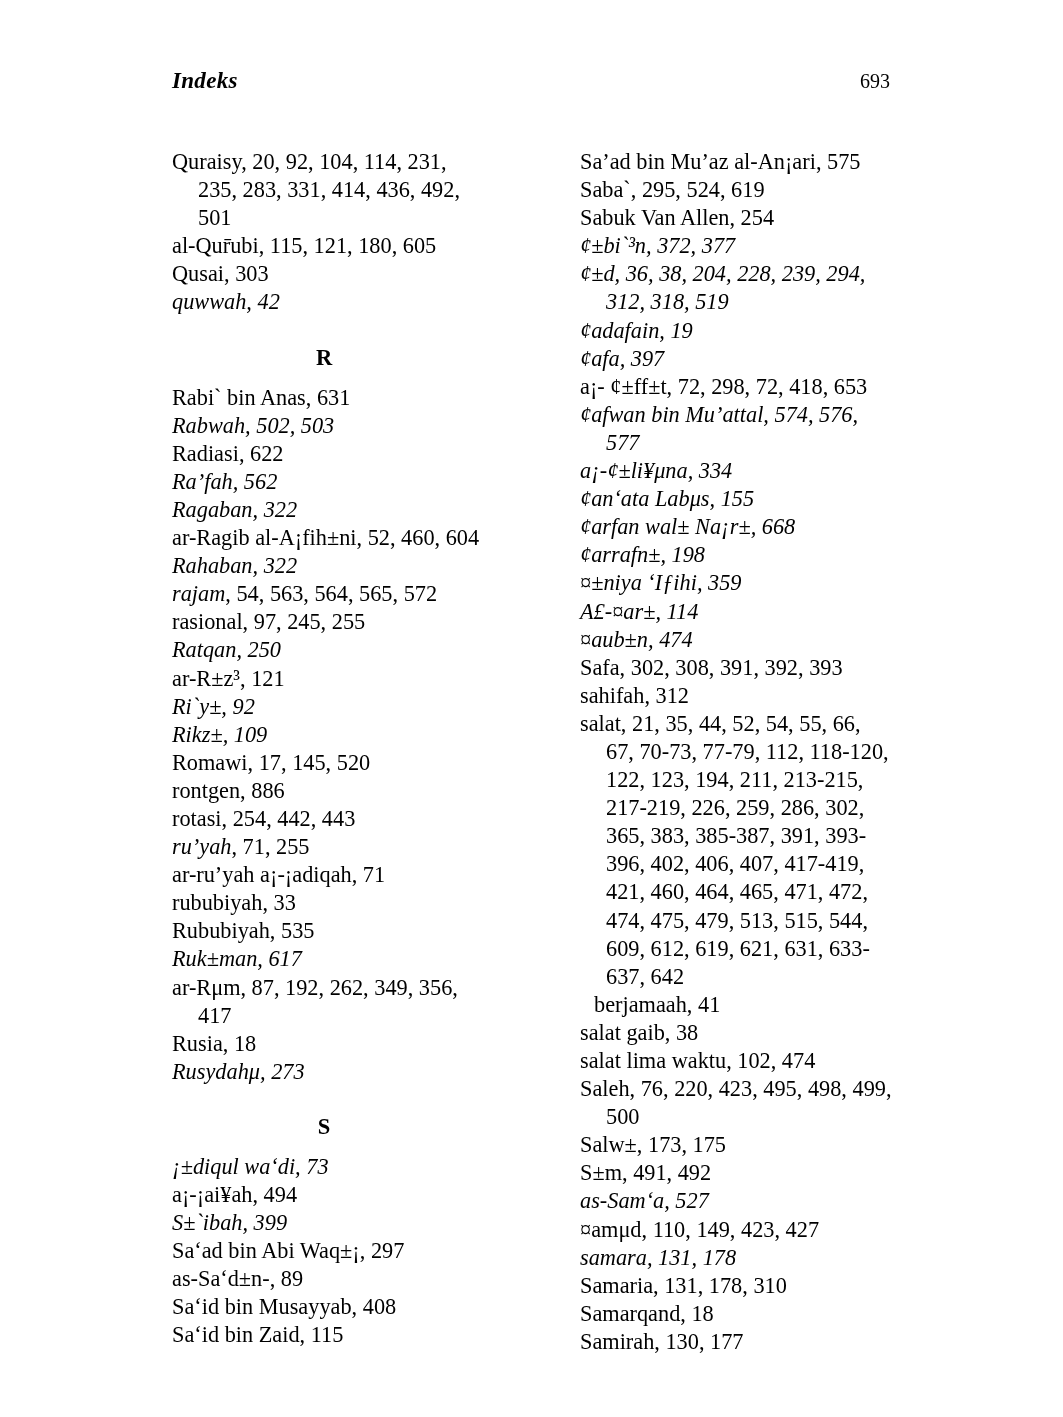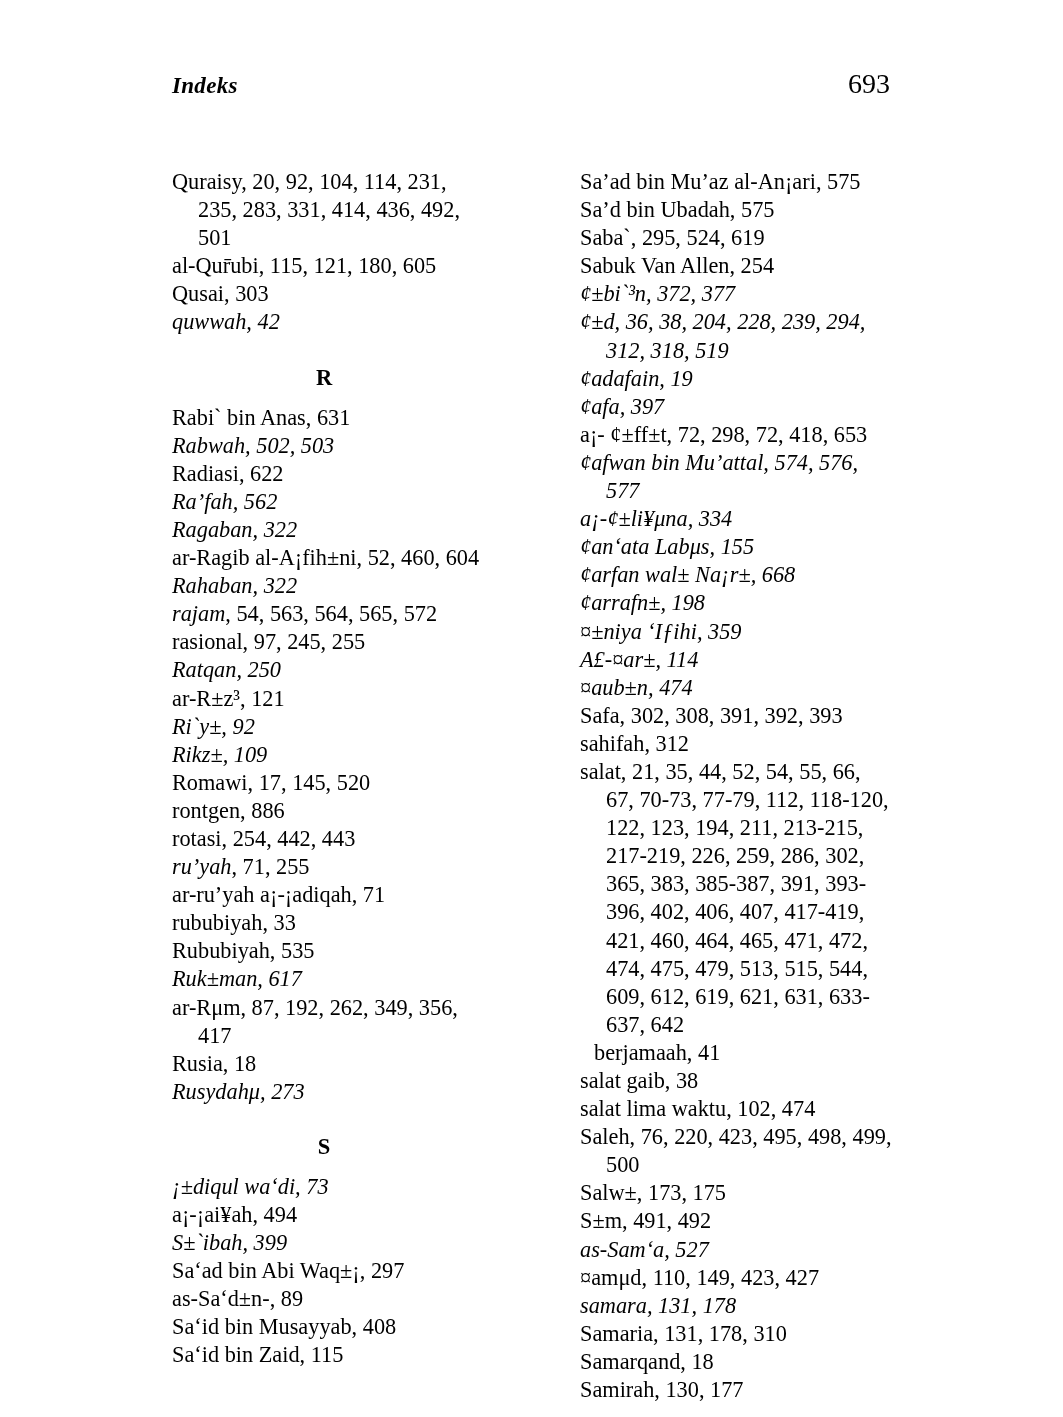--- a/index.html
+++ b/index.html
@@ -31,33 +31,32 @@
     align-items: baseline;
     font-size: 23px;
   }
   .header-title {
     font-style: italic;
     font-weight: bold;
     letter-spacing: 0.3px;
   }
   .header-page {
     font-weight: normal;
-    font-size: 28px;
+    font-size: 20px;
   }
   .columns {
     position: absolute;
     left: 172px;
     top: 148px;
     width: 720px;
     display: flex;
     gap: 96px;
   }
   .col {
     width: 312px;
-    margin-top: 20px;
   }
   .entry {
     font-size: 22.3px;
     line-height: 28.1px;
     text-indent: -26px;
     padding-left: 26px;
     white-space: normal;
   }
   .entry.sub {
     text-indent: 0;
@@ -121,21 +120,20 @@
         <div class="entry"><span class="ital">¡±diqul wa‘di, 73</span></div>
         <div class="entry">a¡-¡ai¥ah, 494</div>
         <div class="entry"><span class="ital">S±`ibah, 399</span></div>
         <div class="entry">Sa‘ad bin Abi Waq±¡, 297</div>
         <div class="entry">as-Sa‘d±n-, 89</div>
         <div class="entry">Sa‘id bin Musayyab, 408</div>
         <div class="entry">Sa‘id bin Zaid, 115</div>
       </div>
     <div class="col" id="col-1">
         <div class="entry">Sa’ad bin Mu’az al-An¡ari, 575</div>
-        <div class="entry">Sa’d bin Ubadah, 575</div>
         <div class="entry">Saba`, 295, 524, 619</div>
         <div class="entry">Sabuk Van Allen, 254</div>
         <div class="entry"><span class="ital">¢±bi`³n, 372, 377</span></div>
         <div class="entry"><span class="ital">¢±d, 36, 38, 204, 228, 239, 294, 312, 318, 519</span></div>
         <div class="entry"><span class="ital">¢adafain, 19</span></div>
         <div class="entry"><span class="ital">¢afa, 397</span></div>
         <div class="entry">a¡- ¢±ff±t, 72, 298, 72, 418, 653</div>
         <div class="entry"><span class="ital">¢afwan bin Mu’attal, 574, 576, 577</span></div>
         <div class="entry"><span class="ital">a¡-¢±li¥μna, 334</span></div>
         <div class="entry"><span class="ital">¢an‘ata Labμs, 155</span></div>

